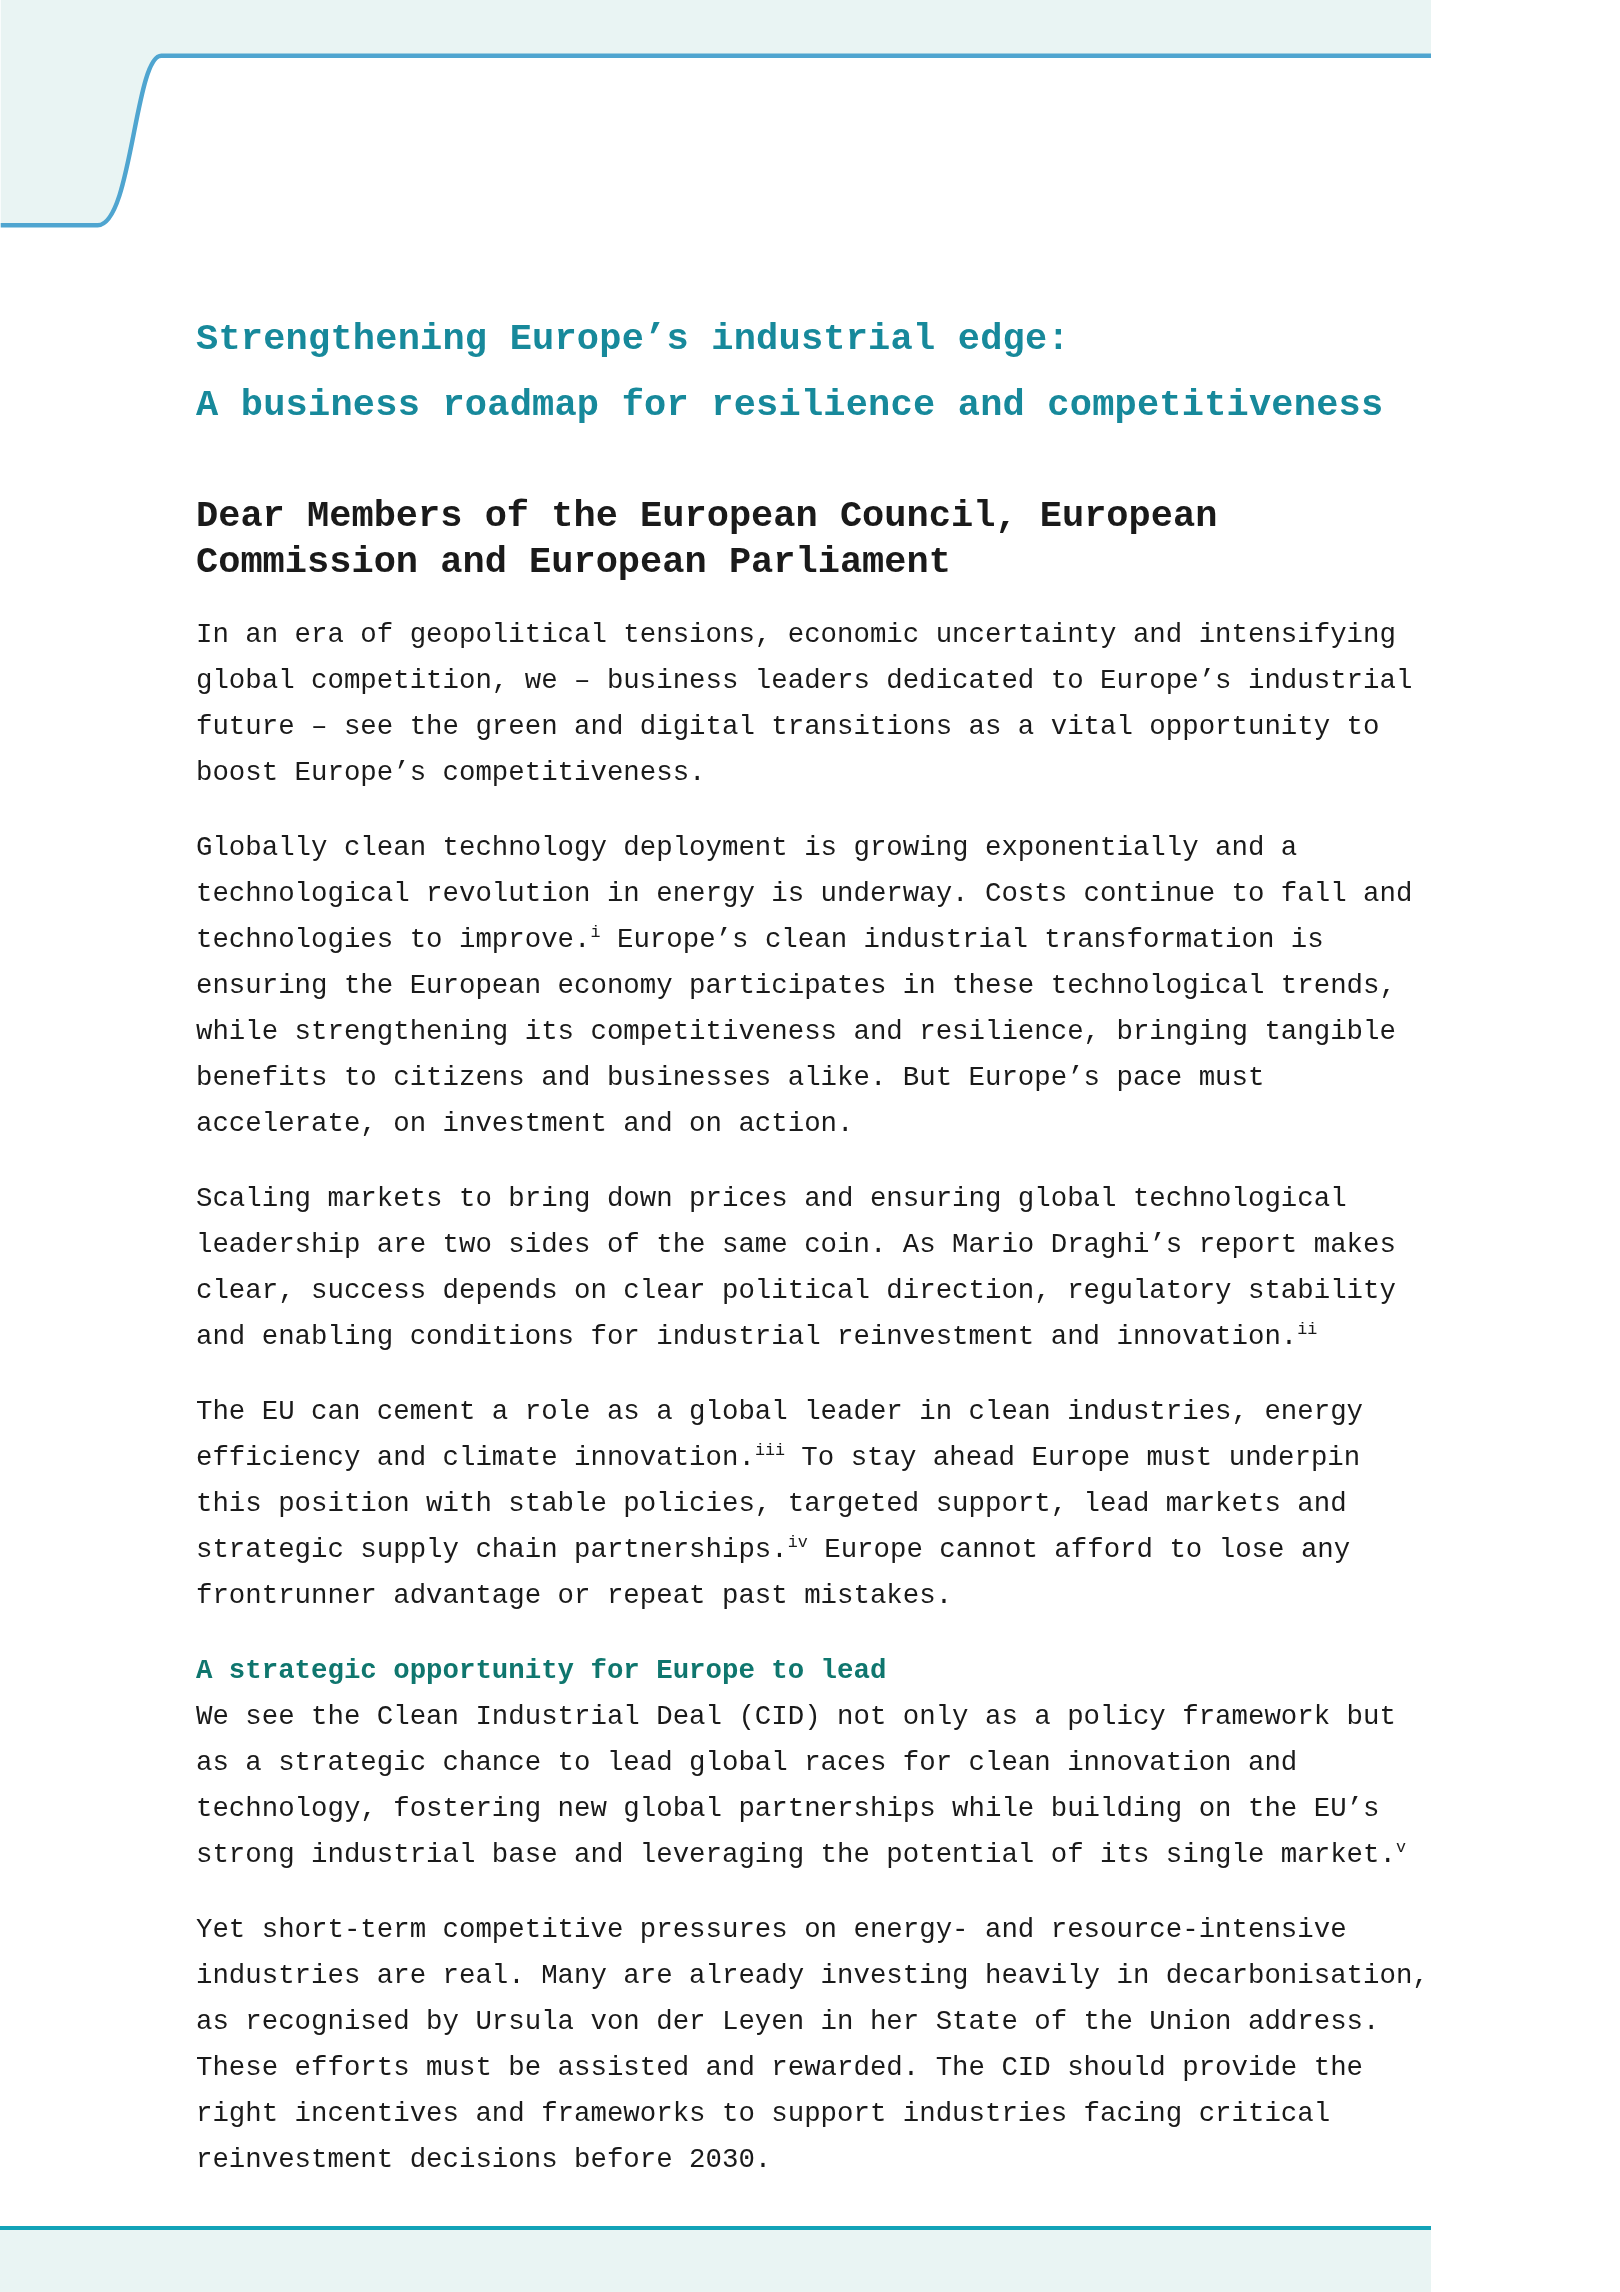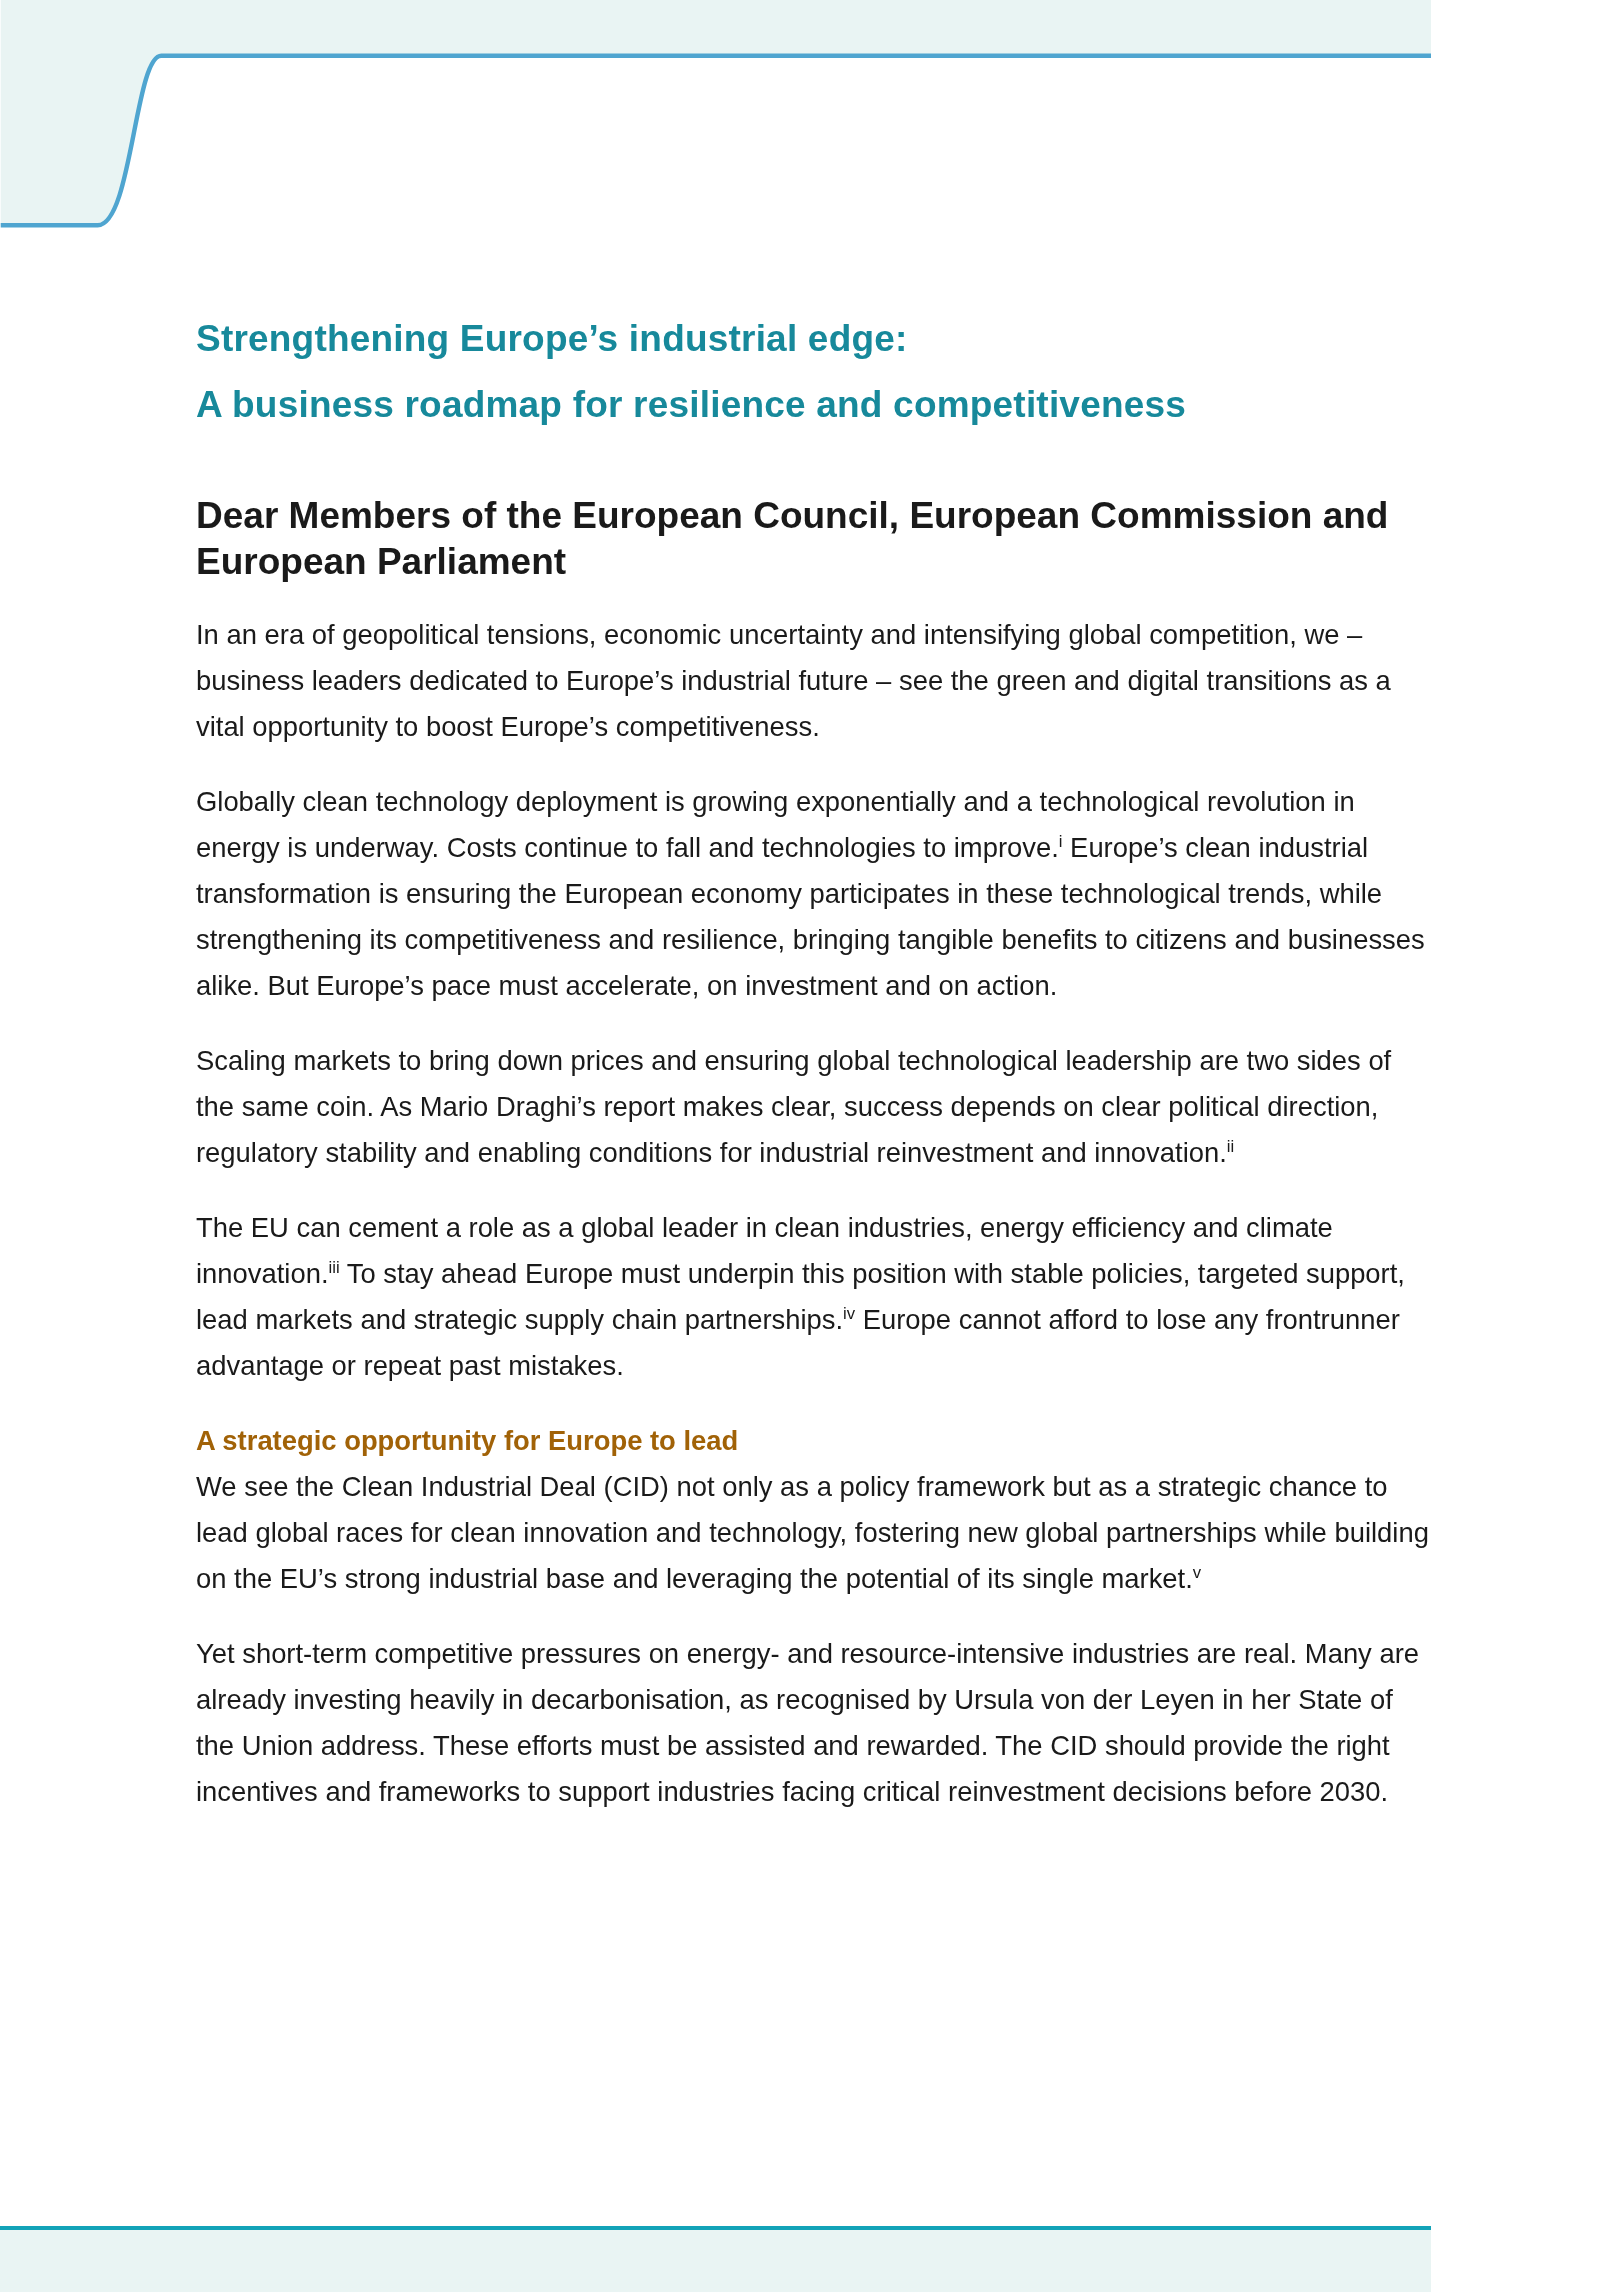--- a/index.html
+++ b/index.html
@@ -3,21 +3,21 @@
 <meta charset="utf-8">
 <style>
   * { margin: 0; padding: 0; box-sizing: border-box; }
   html, body { background: #ffffff; }
   .page {
     position: relative;
     width: 1431px;
     height: 2293px;
     background: #ffffff;
     overflow: hidden;
-    font-family: Liberation Sans, sans-serif;
+    font-family: Liberation Mono, monospace;
     color: #1a1a1a;
   }
   .header-band {
     position: absolute;
     top: 0; left: 0;
     width: 1620px;
     height: 235px;
     display: block;
   }
   .content {
@@ -45,21 +45,21 @@
     font-size: 27.4px;
     line-height: 46px;
     margin: 0 0 29px 0;
   }
   .body-p .note {
     font-size: 16.7px;
     line-height: 0;
     vertical-align: super;
   }
   h2.subheading {
-    color: #a16207;
+    color: #0f766e;
     font-size: 27.4px;
     line-height: 46px;
     font-weight: bold;
     margin: 0;
   }
   .footer-band {
     position: absolute;
     left: 0; bottom: 0;
     width: 1620px;
     height: 67px;

